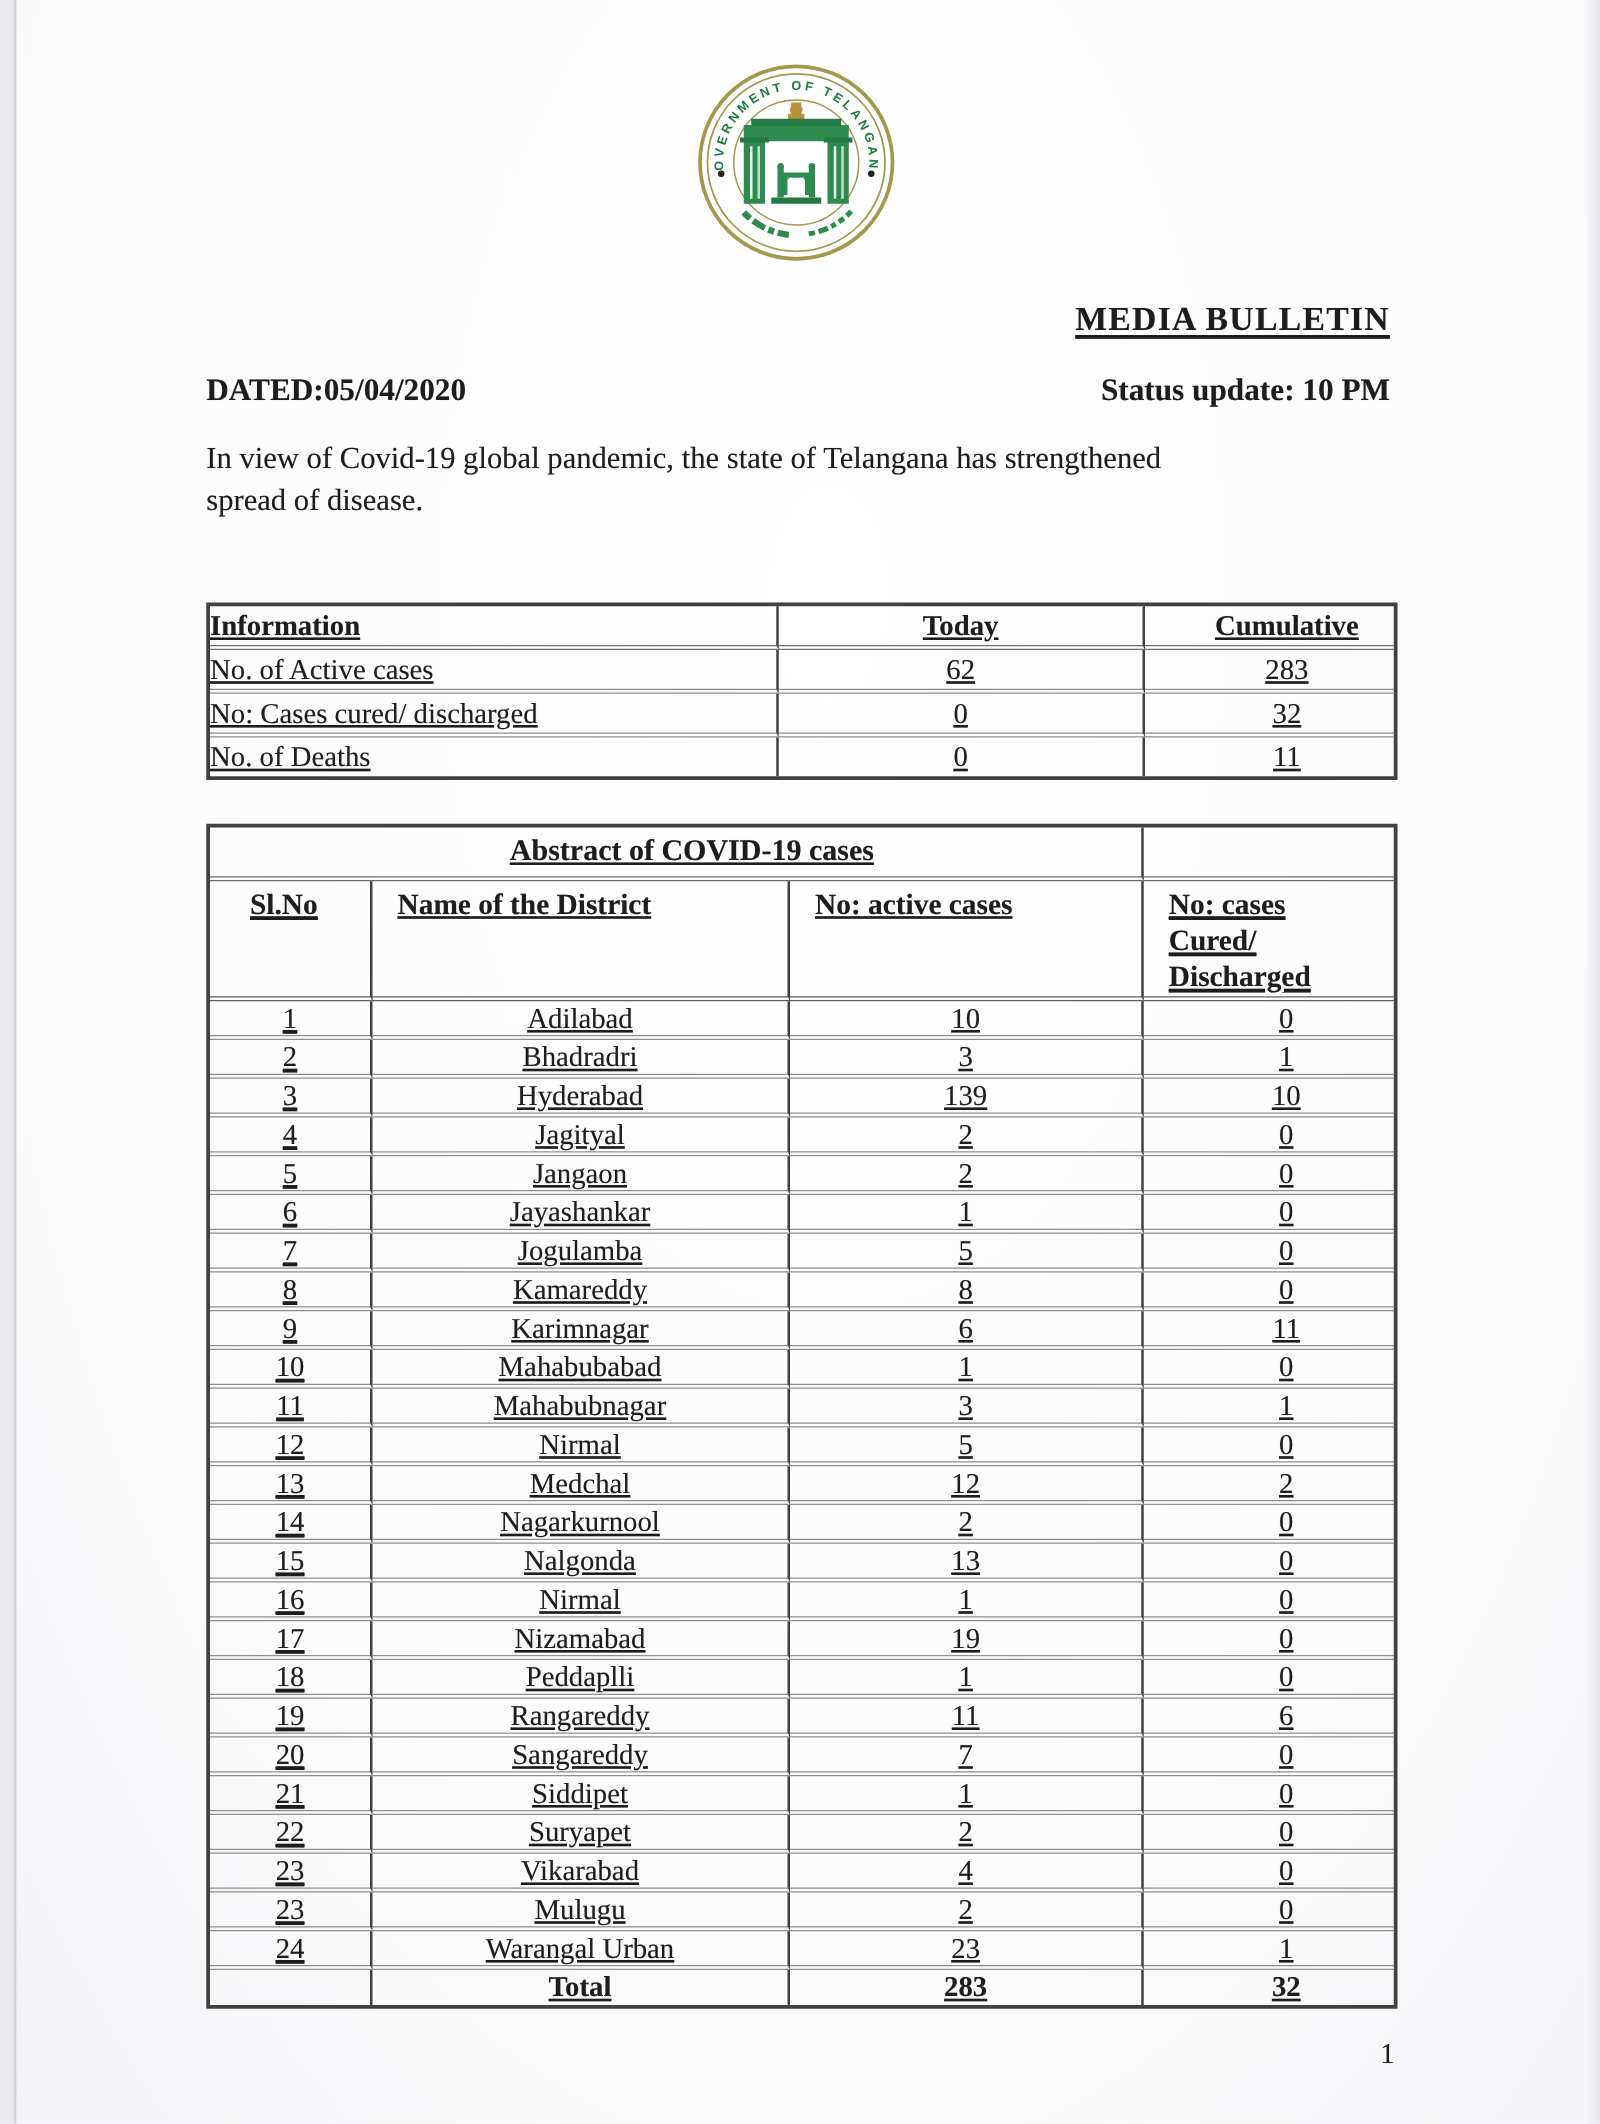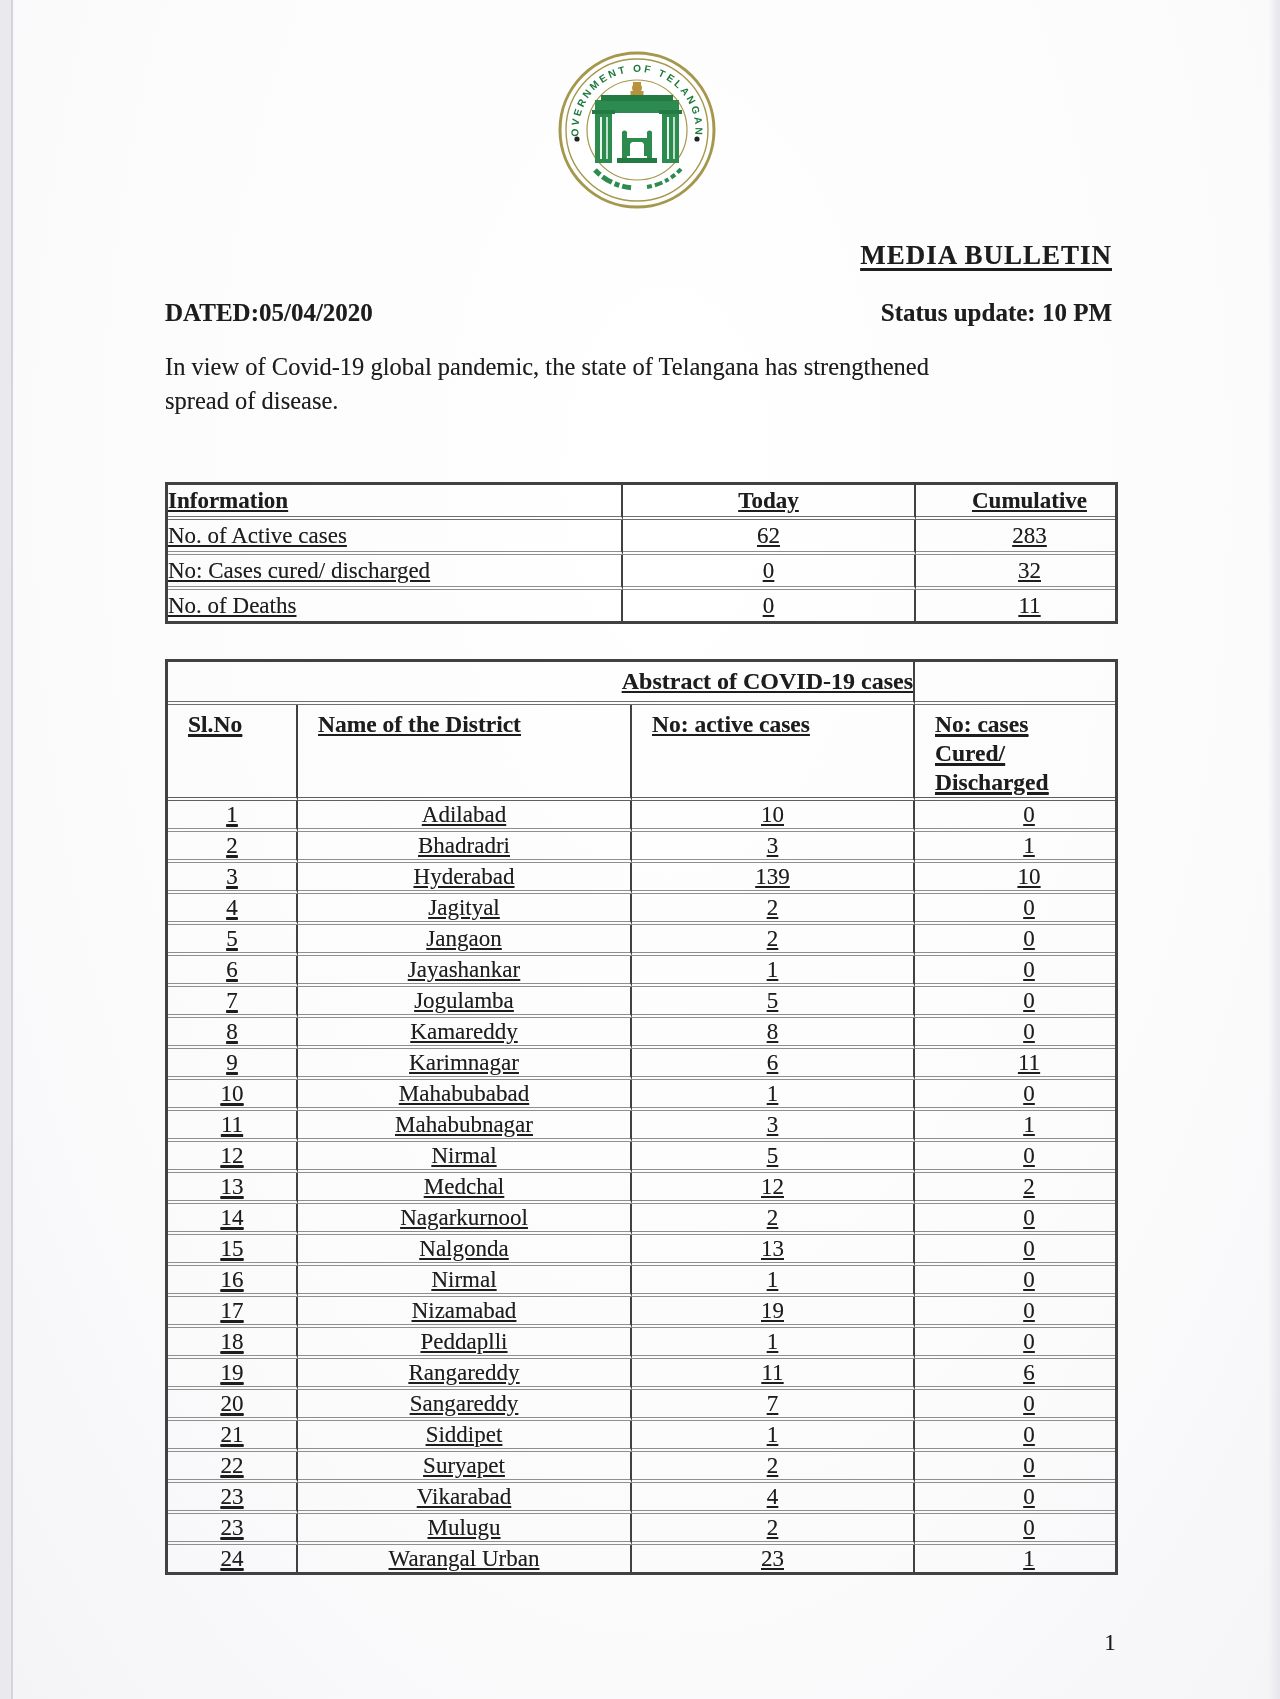--- a/index.html
+++ b/index.html
@@ -42,26 +42,26 @@
   
   #summary-table{left:165px;top:482px;width:947px;}
   #summary-table td{height:31px;}
   #summary-table .h td{font-weight:bold;border-bottom:4px double #6f6f6f;}
   .cell-left{text-align:left;padding-left:6px;}
   .cell-center{text-align:center;}
 
   
   #abstract-table{left:165px;top:659px;width:947px;}
   #abstract-table td{height:27px;text-align:center;}
-  #abstract-table tr.title-row td{height:39px;text-align:right;font-weight:bold;
+  #abstract-table tr.title-row td{height:39px;text-align:center;font-weight:bold;
     font-size:24px;padding-left:26px;border-bottom:4px double #6f6f6f;}
   #abstract-table tr.head-row td{height:84px;text-align:left;vertical-align:top;
     font-weight:bold;font-size:23.5px;padding:5px 0 0 20px;line-height:29px;
     border-bottom:4px double #5f5f5f;}
-  #abstract-table tr.head-row td.c-sl{padding-left:20px;}
+  #abstract-table tr.head-row td.c-sl{padding-left:32px;}
   .u{text-decoration:underline;text-decoration-thickness:1.5px;text-underline-offset:3px;}
   #abstract-table tr.total-row td{font-weight:bold;height:28px;}
 
   .page-num{position:absolute;left:1090px;top:1630px;width:40px;text-align:center;
     font-size:23px;}
 </style>
 </head>
 <body>
 
 <div>
@@ -323,17 +323,23 @@
     <td>Mulugu</td>
     <td>2</td>
     <td>0</td>
   </tr>
         <tr>
     <td><span class="u">24</span></td>
     <td>Warangal Urban</td>
     <td>23</td>
     <td>1</td>
   </tr>
+        <tr class="total-row">
+    <td></td>
+    <td>Total</td>
+    <td>283</td>
+    <td>32</td>
+  </tr>
       </tbody>
   </table>
 
   <div class="page-num txt">1</div>
 </div>
 
 </body></html>

